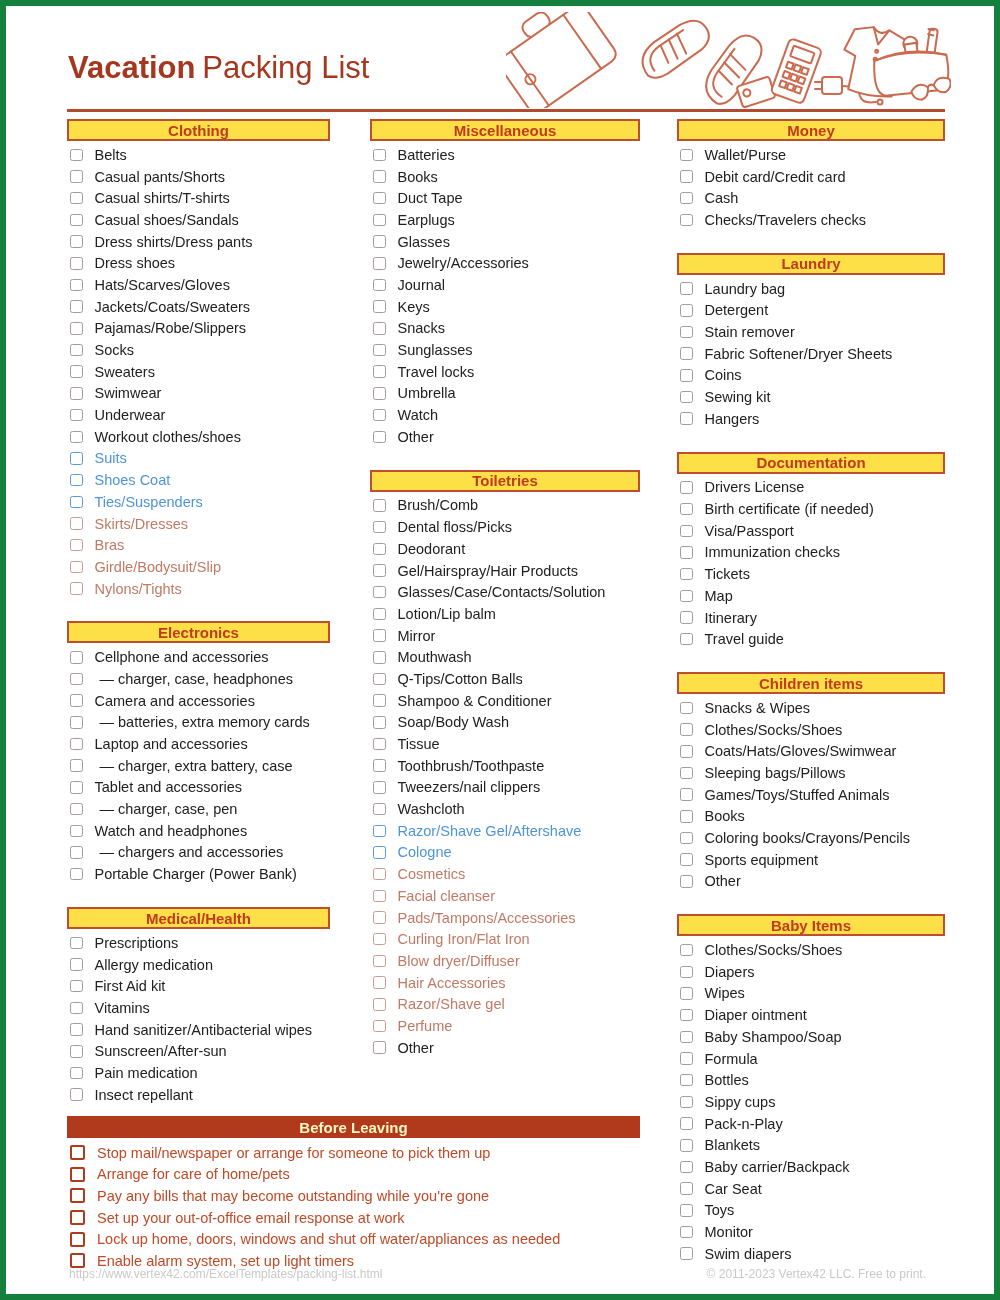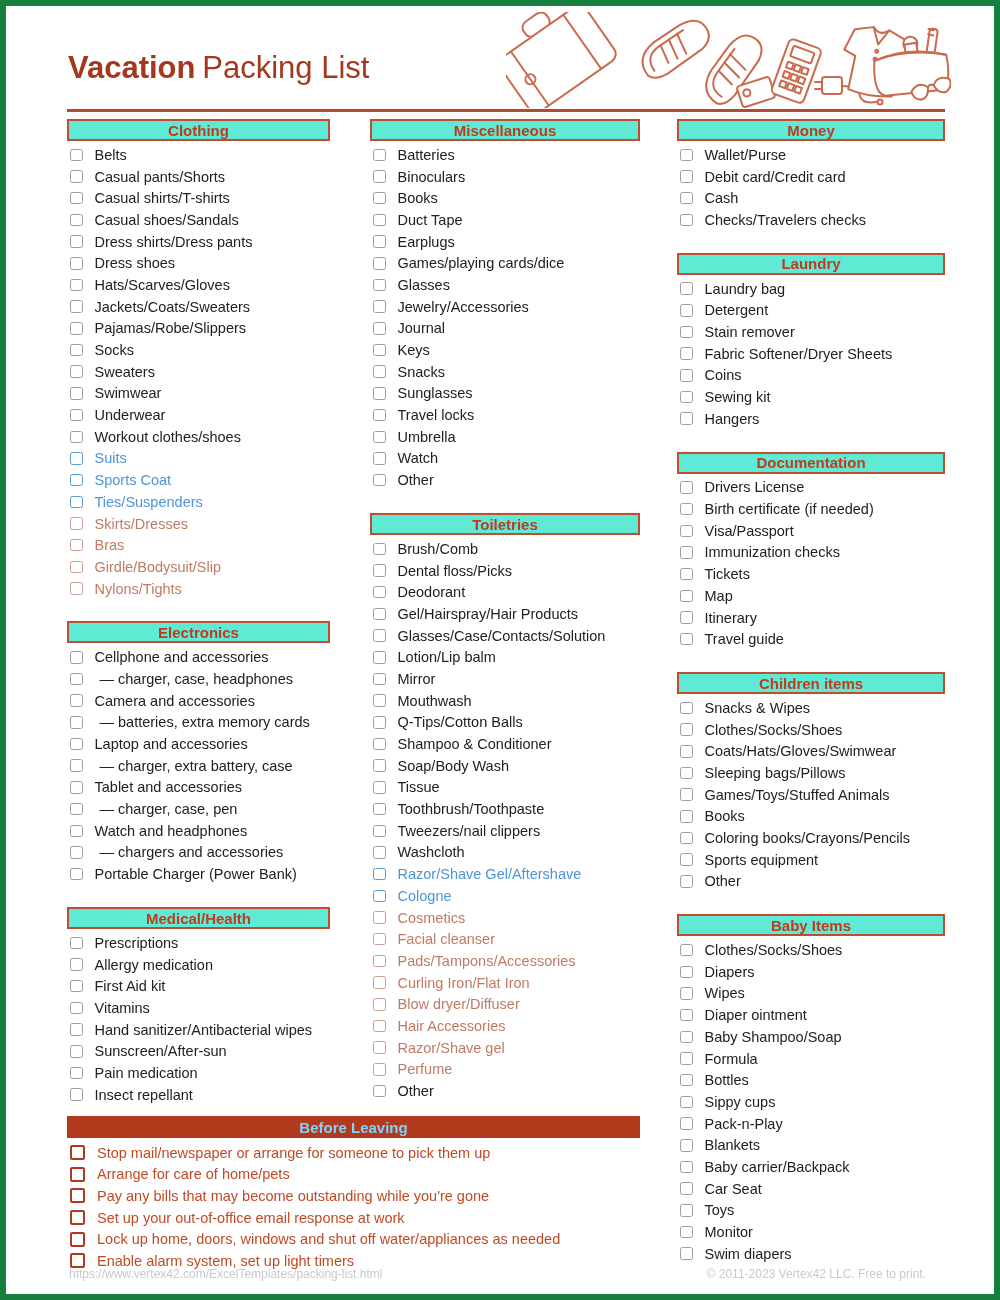--- a/index.html
+++ b/index.html
@@ -14,40 +14,40 @@
   .title .rest { margin-left:0.22em; }
   .rule { position:absolute; left:61px; top:103px; width:878px; height:2.5px; background:#b24b2f; }
   .illo { position:absolute; left:500px; top:6px; width:445px; height:96px; }
   
   .column { position:absolute; top:113px; }
   #col-0 { left:61px;  width:263px; }
   #col-1 { left:364px; width:270px; }
   #col-2 { left:671px; width:268px; }
   .section { margin-bottom:22px; }
   .sec-header {
-    height:22px; box-sizing:border-box; background:#5eead4; border:2px solid #bf4e2e;
+    height:22px; box-sizing:border-box; background:#fde047; border:2px solid #bf4e2e;
     display:flex; align-items:center; justify-content:center;
     font-size:15px; font-weight:bold; color:#c23a1e;
   }
   .section .sec-header { margin-bottom:3px; }
   .row { height:21.7px; display:flex; align-items:center; padding-left:3px; }
   .cb {
     width:10.5px; height:10.5px; flex:none; background:#fff;
     border:1.7px solid #a59a9e; border-radius:2.5px;
   }
   .lbl { margin-left:12px; font-size:14.5px; color:#212121; white-space:nowrap; }
   .row.sub .lbl { padding-left:5px; }
   .row.blue .cb { border-color:#5b9bd5; }
   .row.blue .lbl { color:#4e94d8; }
   .row.salmon .cb { border-color:#c99d92; }
   .row.salmon .lbl { color:#c17a64; }
   
   .before { position:absolute; left:61px; top:1110px; width:573px; }
   .before .sec-header {
-    background:#b23a1c; border:none; color:#7dd3fc; height:22px; margin-bottom:4px;
+    background:#b23a1c; border:none; color:#fef9c3; height:22px; margin-bottom:4px;
   }
   .before .row { height:21.6px; }
   .before .cb { width:11px; height:11px; border:2.2px solid #b23a1c; border-radius:2px; }
   .before .lbl { color:#c14a26; }
   
   .footer-url  { position:absolute; left:63px;  top:1261px; font-size:12px; color:#c9c9c9; }
   .footer-copy { position:absolute; right:68px; top:1261px; font-size:12px; color:#c9c9c9; }
 </style>
 </head>
 <body>
@@ -195,21 +195,21 @@
         <div class="row">
           <span class="cb"></span>
           <span class="lbl">Workout clothes/shoes</span>
         </div>
         <div class="row blue">
           <span class="cb"></span>
           <span class="lbl">Suits</span>
         </div>
         <div class="row blue">
           <span class="cb"></span>
-          <span class="lbl">Sports Coat</span>
+          <span class="lbl">Shoes Coat</span>
         </div>
         <div class="row blue">
           <span class="cb"></span>
           <span class="lbl">Ties/Suspenders</span>
         </div>
         <div class="row salmon">
           <span class="cb"></span>
           <span class="lbl">Skirts/Dresses</span>
         </div>
         <div class="row salmon">
@@ -310,37 +310,29 @@
     </div>
   <div class="column" id="col-1">
       <div class="section">
         <div class="sec-header">Miscellaneous</div>
         <div class="row">
           <span class="cb"></span>
           <span class="lbl">Batteries</span>
         </div>
         <div class="row">
           <span class="cb"></span>
-          <span class="lbl">Binoculars</span>
-        </div>
-        <div class="row">
-          <span class="cb"></span>
           <span class="lbl">Books</span>
         </div>
         <div class="row">
           <span class="cb"></span>
           <span class="lbl">Duct Tape</span>
         </div>
         <div class="row">
           <span class="cb"></span>
           <span class="lbl">Earplugs</span>
-        </div>
-        <div class="row">
-          <span class="cb"></span>
-          <span class="lbl">Games/playing cards/dice</span>
         </div>
         <div class="row">
           <span class="cb"></span>
           <span class="lbl">Glasses</span>
         </div>
         <div class="row">
           <span class="cb"></span>
           <span class="lbl">Jewelry/Accessories</span>
         </div>
         <div class="row">

